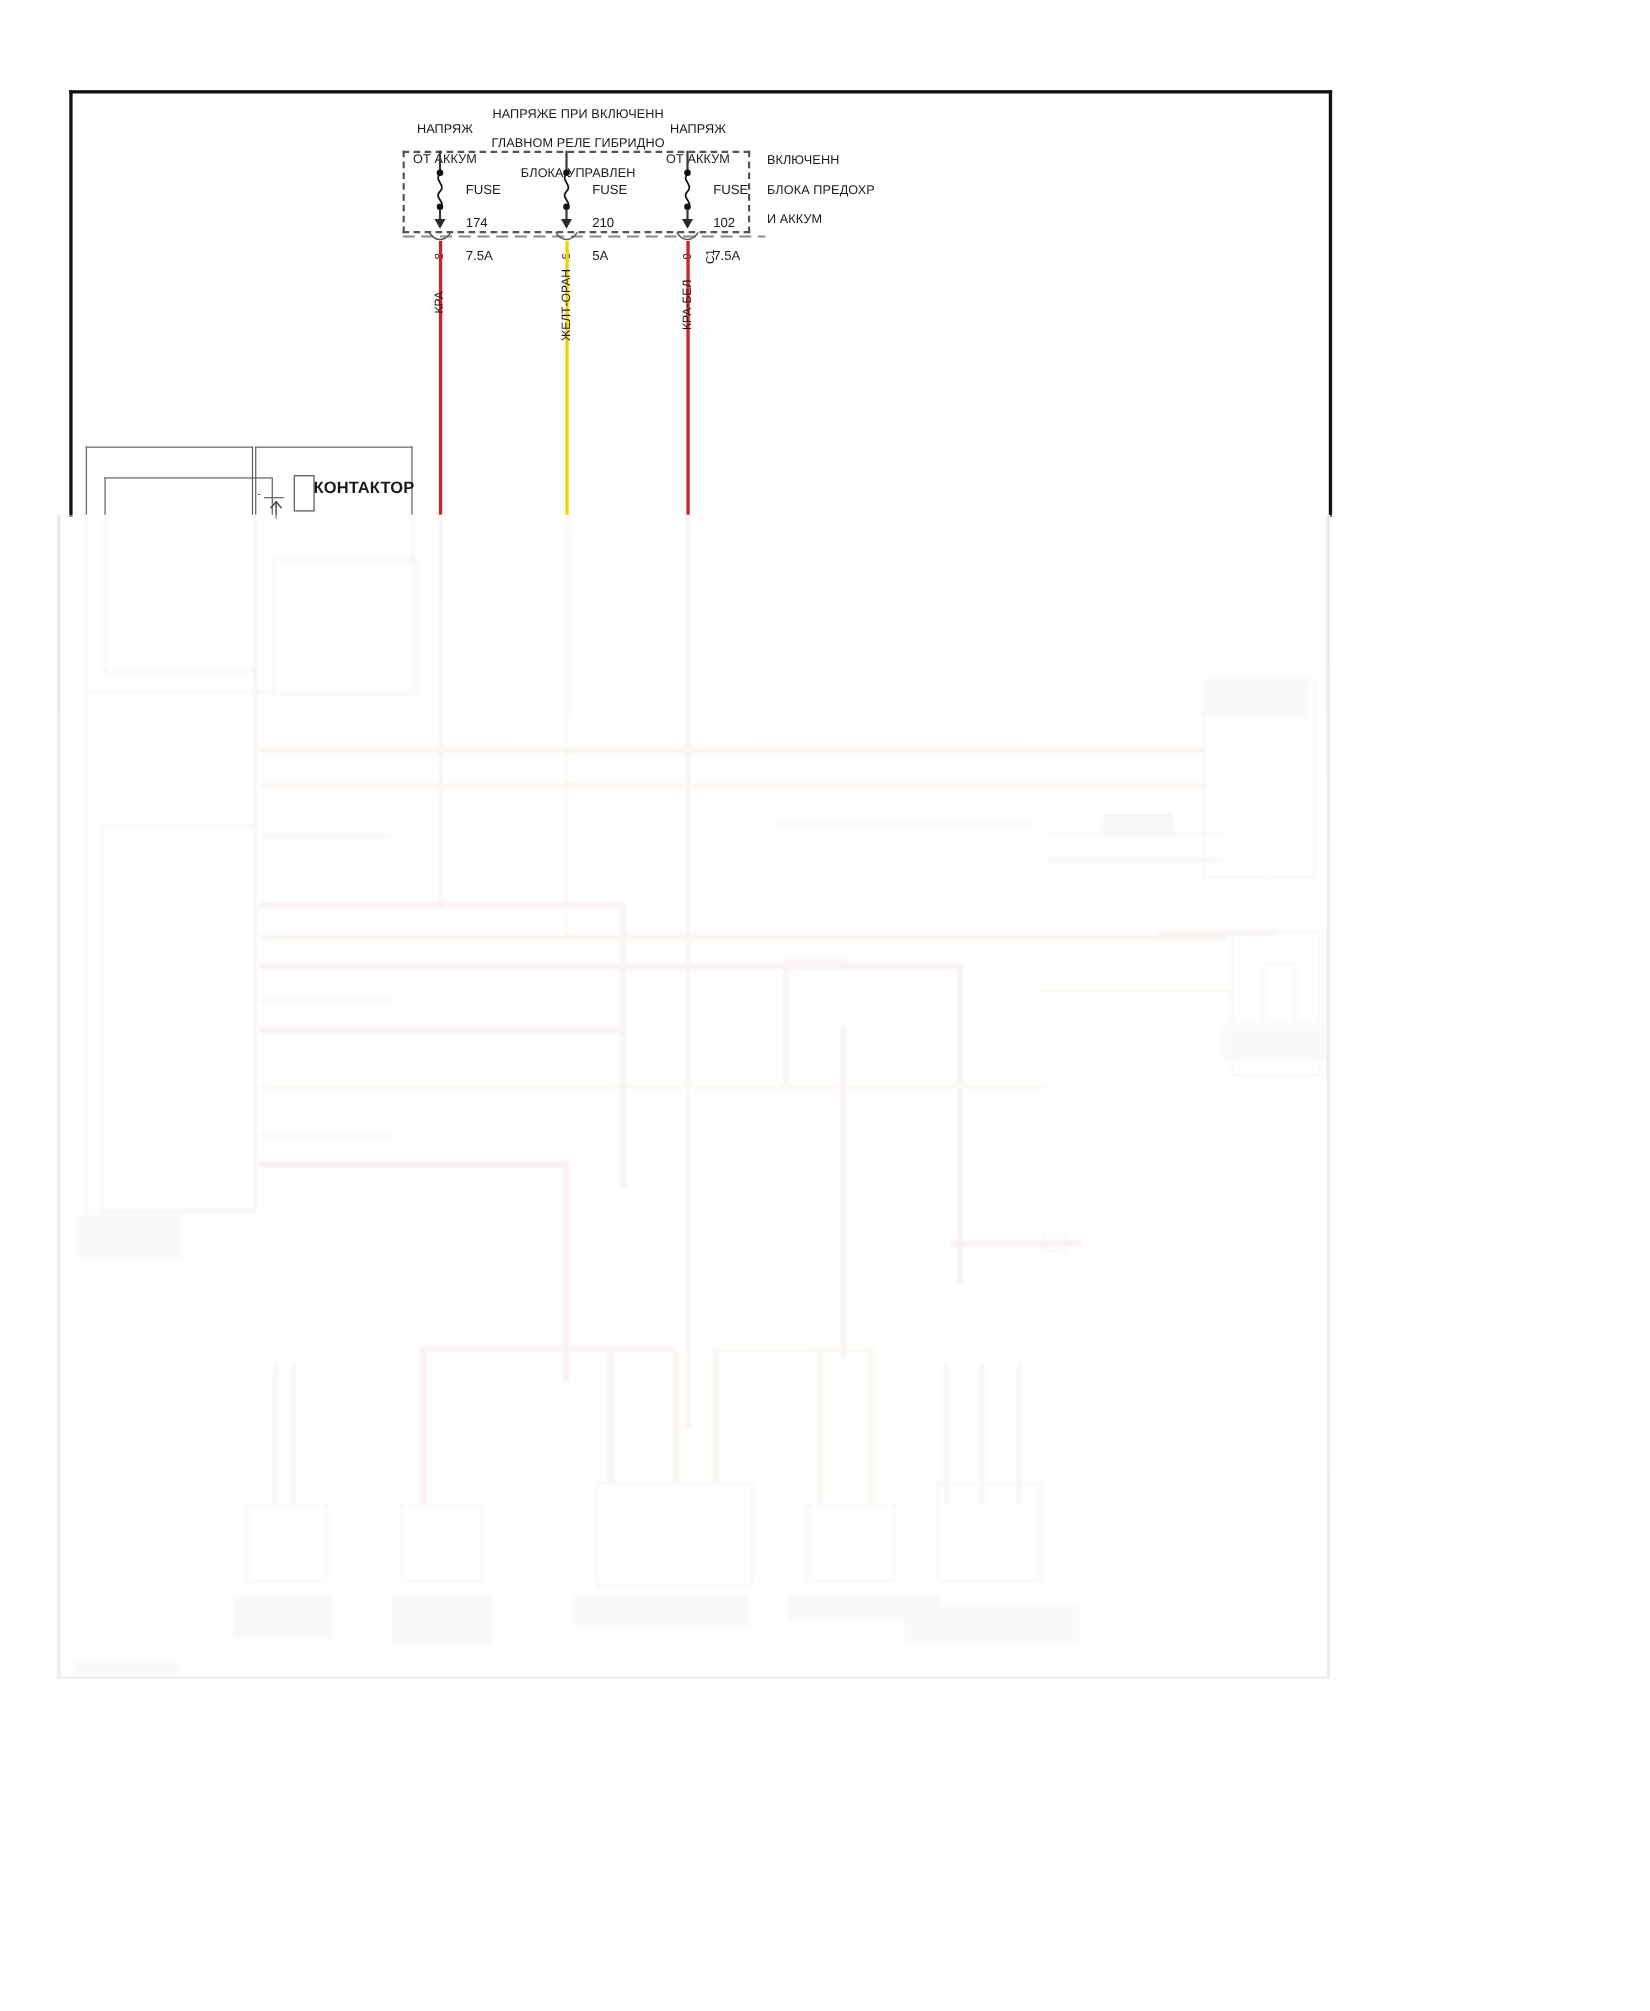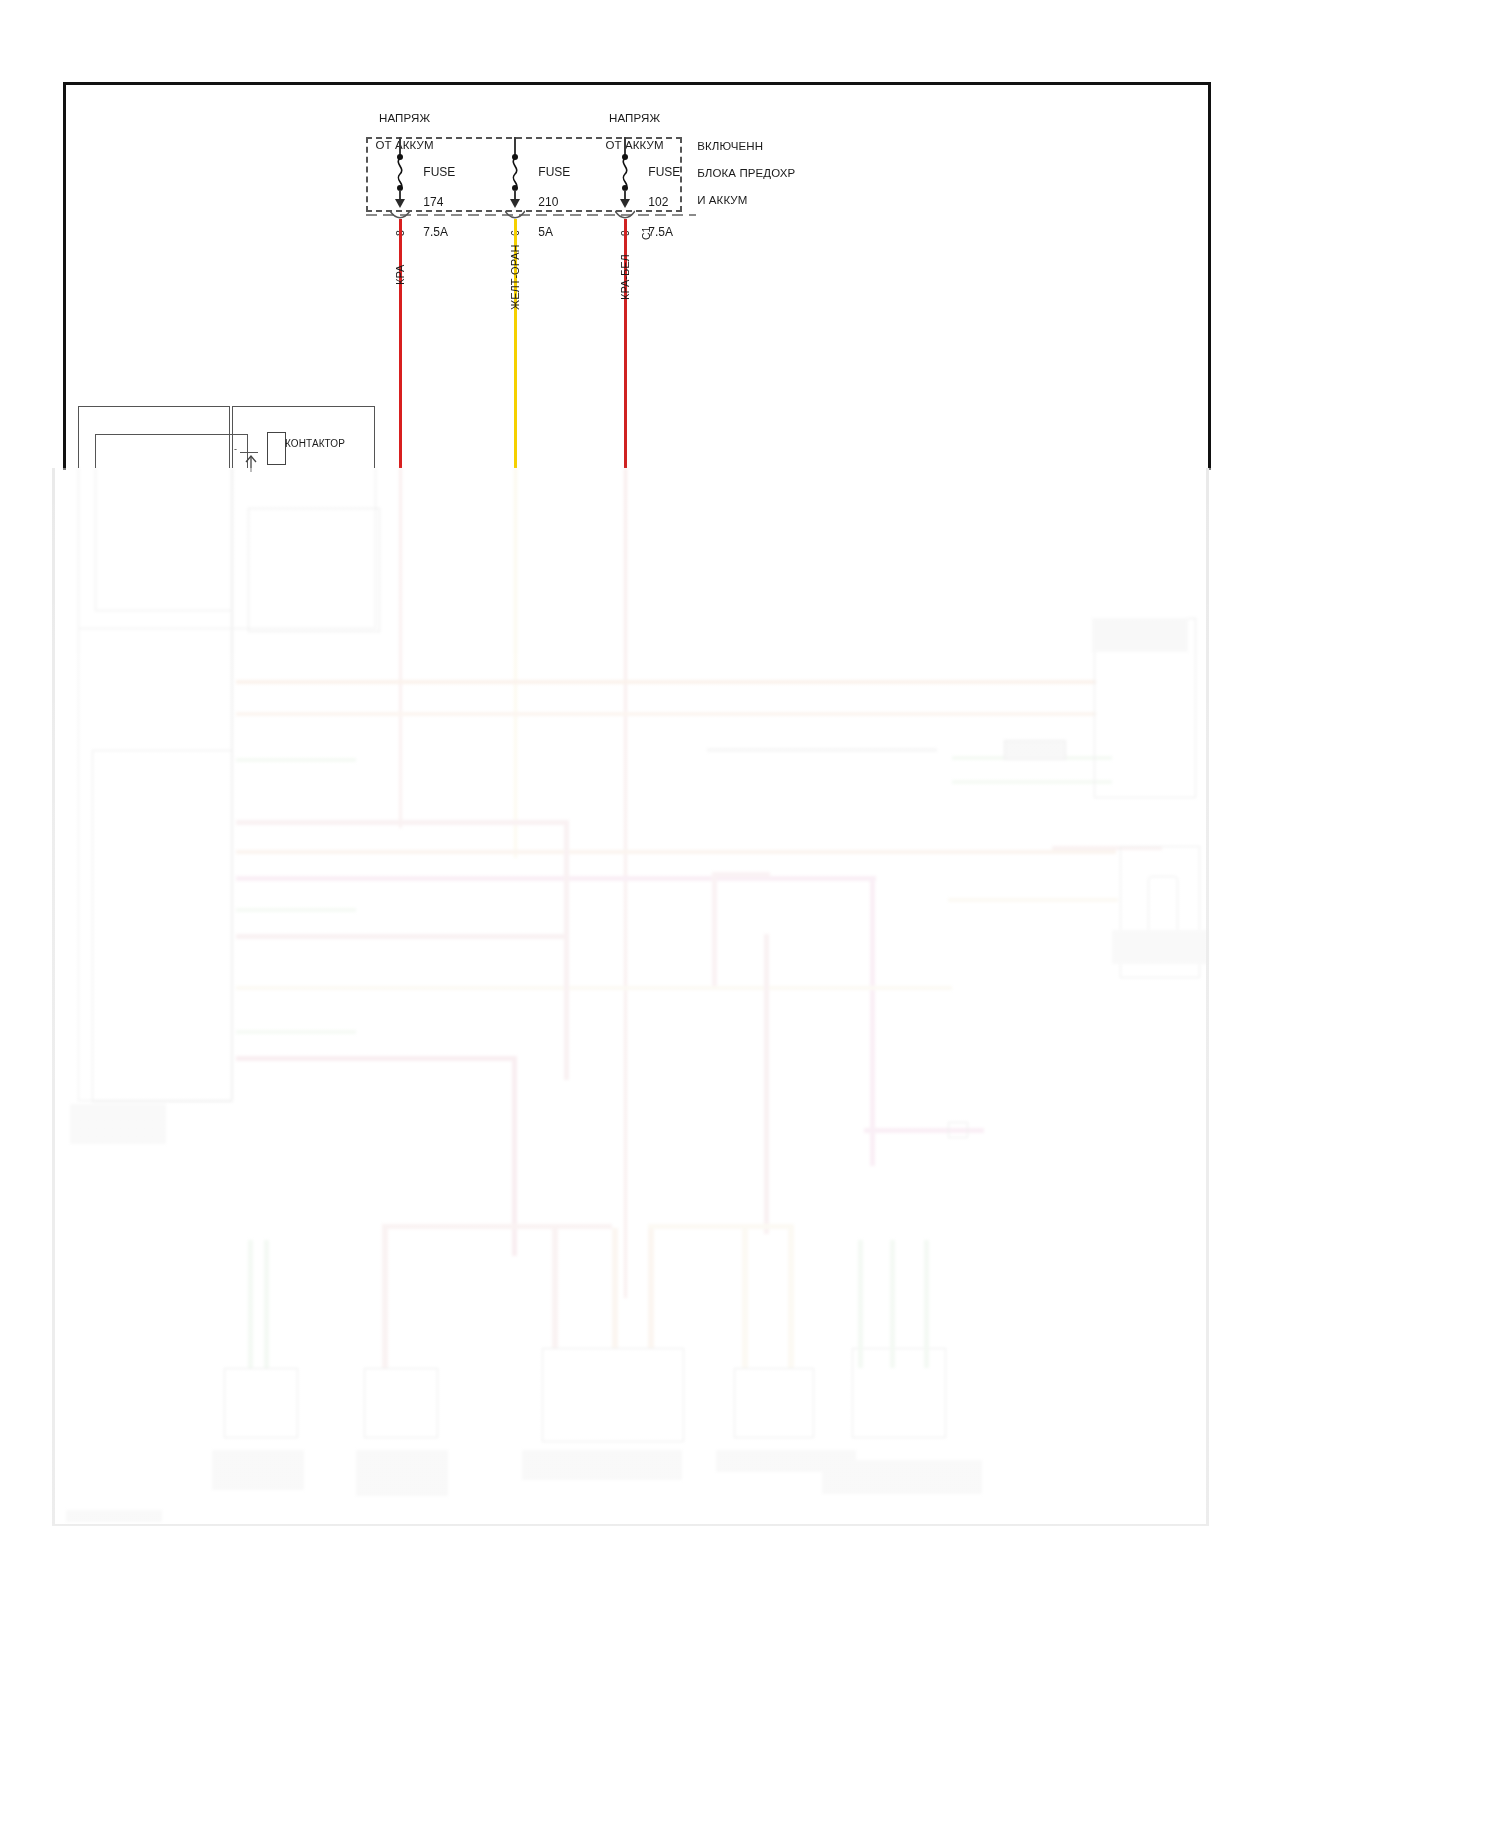--- a/index.html
+++ b/index.html
@@ -77,20 +77,25 @@
 
   <div class="frame-top"></div>
   <div class="frame-left"></div>
   <div class="frame-right"></div>
 
   <div class="lbl c" style="left:348px;top:98px;width:100px;">
     <span>НАПРЯЖ</span><br>
     <span>ОТ АККУМ</span>
   </div>
 
+  <div class="lbl c" style="left:432px;top:84px;width:174px;">
+    <span>НАПРЯЖЕ ПРИ ВКЛЮЧЕНН</span><br>
+    <span>ГЛАВНОМ РЕЛЕ ГИБРИДНО</span><br>
+    <span>БЛОКА УПРАВЛЕН</span>
+  </div>
 
   <div class="lbl c" style="left:578px;top:98px;width:100px;">
     <span>НАПРЯЖ</span><br>
     <span>ОТ АККУМ</span>
   </div>
 
   <div class="dash-box" style="left:366px;top:137px;width:312px;height:71px;"></div>
 
   <div class="lbl l" style="left:684px;top:126px;width:110px;">
     <span>ВКЛЮЧЕНН</span><br>
@@ -180,21 +185,21 @@
 
   <div class="thin-v" style="left:247px;top:434px;height:34px;"></div>
   <div class="thin-h" style="left:240px;top:452px;width:18px;"></div>
   <svg style="position:absolute;left:240px;top:450px;width:22px;height:22px;" viewBox="0 0 22 22">
     <line x1="11" y1="22" x2="11" y2="7" stroke="#444" stroke-width="1.3"></line>
     <path d="M6 12 L11 6 L16 12" stroke="#444" stroke-width="1.3" fill="none"></path>
   </svg>
   <div class="lbl" style="left:234px;top:443px;font-size:9px;color:#333;">-</div>
 
   <div class="box" style="left:267px;top:432px;width:17px;height:31px;"></div>
-  <div class="lbl l" style="left:285px;top:437px;font-size:10px;">КОНТАКТОР</div>
+  <div class="lbl l" style="left:285px;top:437px;font-size:15px;font-weight:bold;">КОНТАКТОР</div>
 
   <div class="ghost-left"></div>
   <div class="ghost-right"></div>
   <div class="ghost-bottom"></div>
 
   <div id="faded">
 
     <div class="fw" style="left:347px;top:0px;width:3px;height:360px;background:#f09a9a;"></div>
     <div class="fw" style="left:462px;top:0px;width:3px;height:390px;background:#f5dd80;"></div>
     <div class="fw" style="left:572px;top:0px;width:3px;height:830px;background:#e98f8f;"></div>

